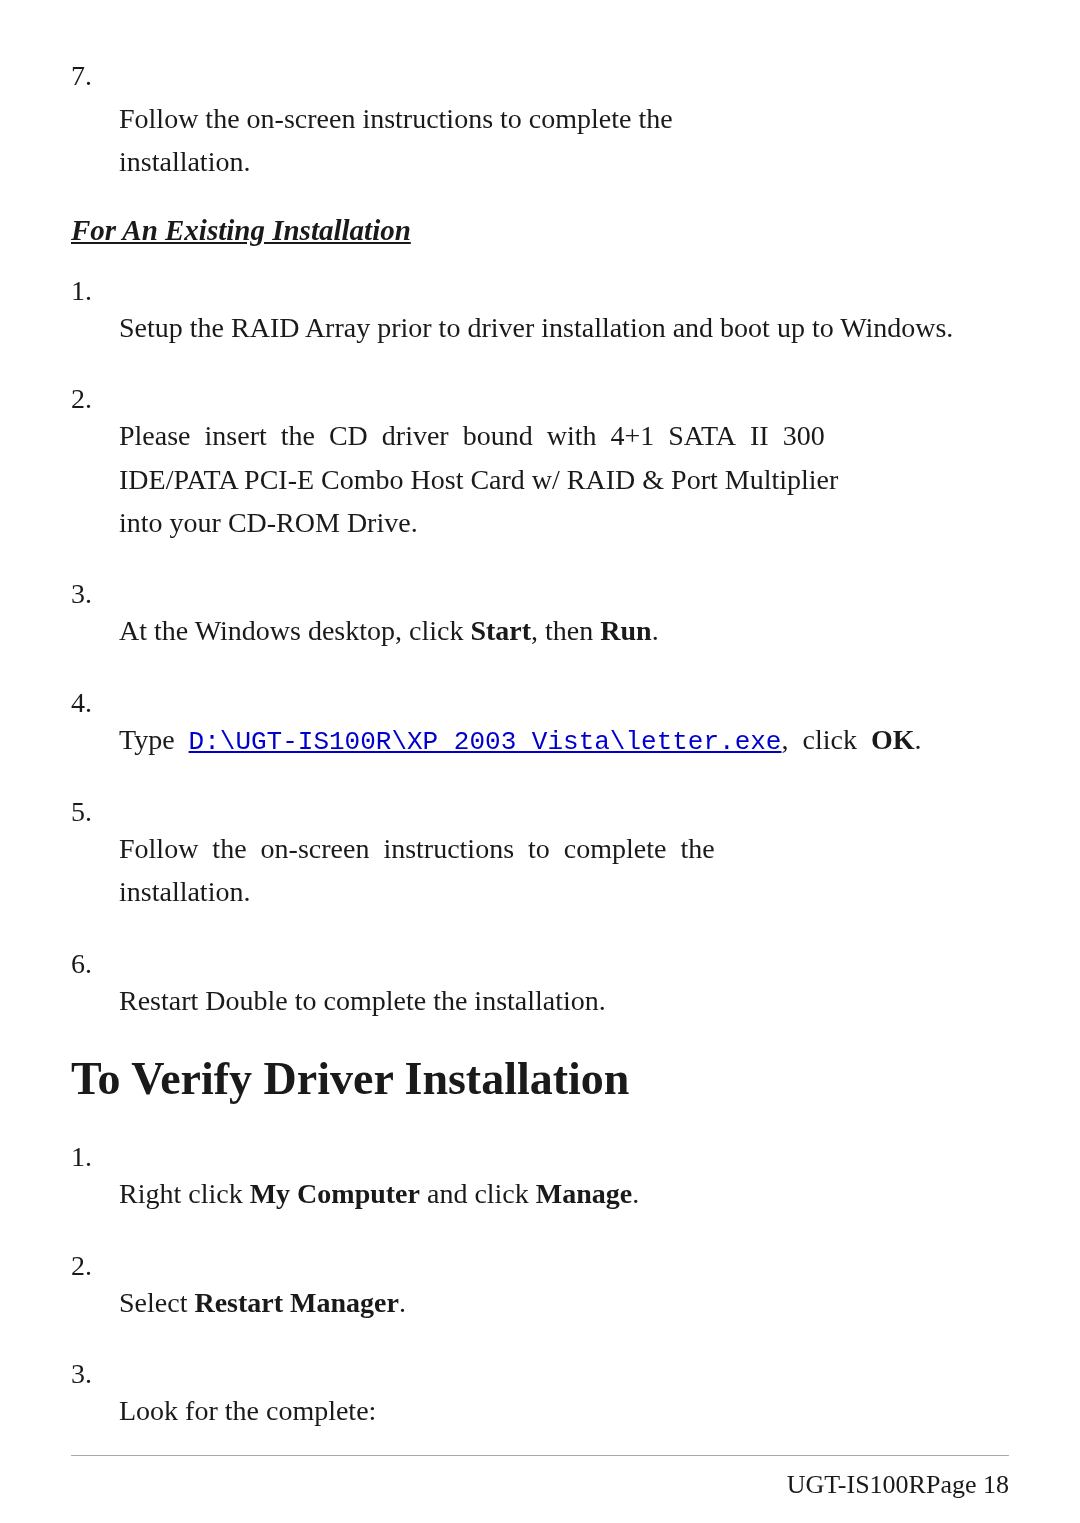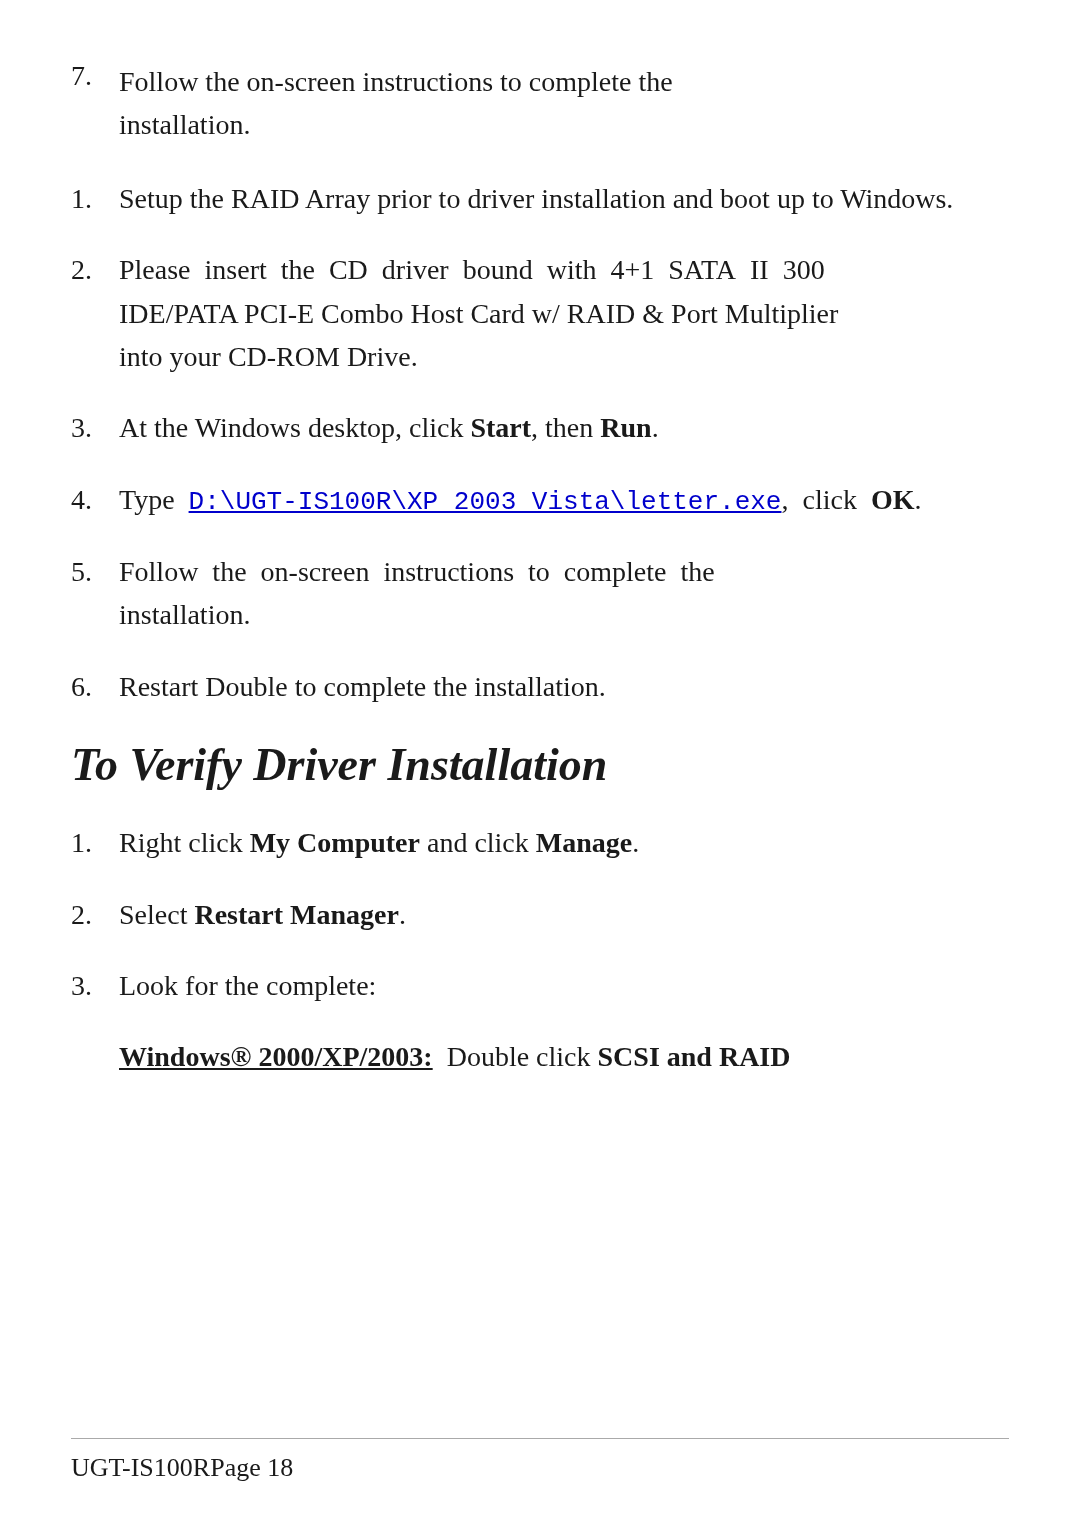--- a/index.html
+++ b/index.html
@@ -42,33 +42,33 @@
       min-width: 48px;
       font-size: 28px;
       padding-top: 0;
       flex-shrink: 0;
     }
 
     .list-content {
       flex: 1;
       text-align: justify;
       line-height: 1.55;
+      margin-top: 37px;
     }
 
     .section-heading {
       font-style: italic;
       font-weight: bold;
       font-size: 29px;
       text-decoration: underline;
       margin-bottom: 22px;
       margin-top: 10px;
     }
 
     .main-heading {
-      font-style: italic;
       font-weight: bold;
       font-size: 46px;
       margin-top: 28px;
       margin-bottom: 30px;
     }
 
     .monospace-path {
       font-family: 'Courier New', Courier, monospace;
       color: #0000cc;
       font-size: 26px;
@@ -86,21 +86,21 @@
     }
 
     .footer {
       position: absolute;
       bottom: 40px;
       left: 71px;
       right: 71px;
       border-top: 1.5px solid #aaaaaa;
       padding-top: 14px;
       display: flex;
-      justify-content: flex-start;
+      justify-content: flex-end;
       align-items: center;
       font-size: 26px;
     }
 
     .item-continuation {
       margin-left: 48px;
       margin-bottom: 28px;
       line-height: 1.55;
     }
   </style>
@@ -113,20 +113,21 @@
     <div class="numbered-list" style="display:flex; align-items:flex-start; margin-bottom:18px;">
       <span class="list-number">7.</span>
       <div class="list-content">
         <span>Follow  the  on-screen  instructions  to  complete  the</span><br>
         <span>installation.</span>
       </div>
     </div>
   </div>
 
   <div style="margin-top: 30px;">
+    <div class="section-heading">For An Existing Installation</div>
 
     <ol class="numbered-list">
 
       <li>
         <span class="list-number">1.</span>
         <span class="list-content">Setup the RAID Array prior to driver installation and boot up to Windows.</span>
       </li>
 
       <li>
         <span class="list-number">2.</span>
@@ -180,23 +181,20 @@
         <span class="list-content">Select <span class="bold">Restart Manager</span>.</span>
       </li>
 
       <li>
         <span class="list-number">3.</span>
         <span class="list-content">Look for the complete:</span>
       </li>
 
     </ol>
 
-    <div style="margin-top: 20px; margin-left: 48px; line-height: 1.55;">
-      <span class="underline-bold">Windows® 2000/XP/2003:</span><span>&nbsp; Double click <span class="bold">SCSI and RAID</span></span>
-    </div>
 
   </div>
 
   <div class="footer">
     <span>UGT-IS100R</span>
     <span>Page 18</span>
   </div>
 
 </div>
 

